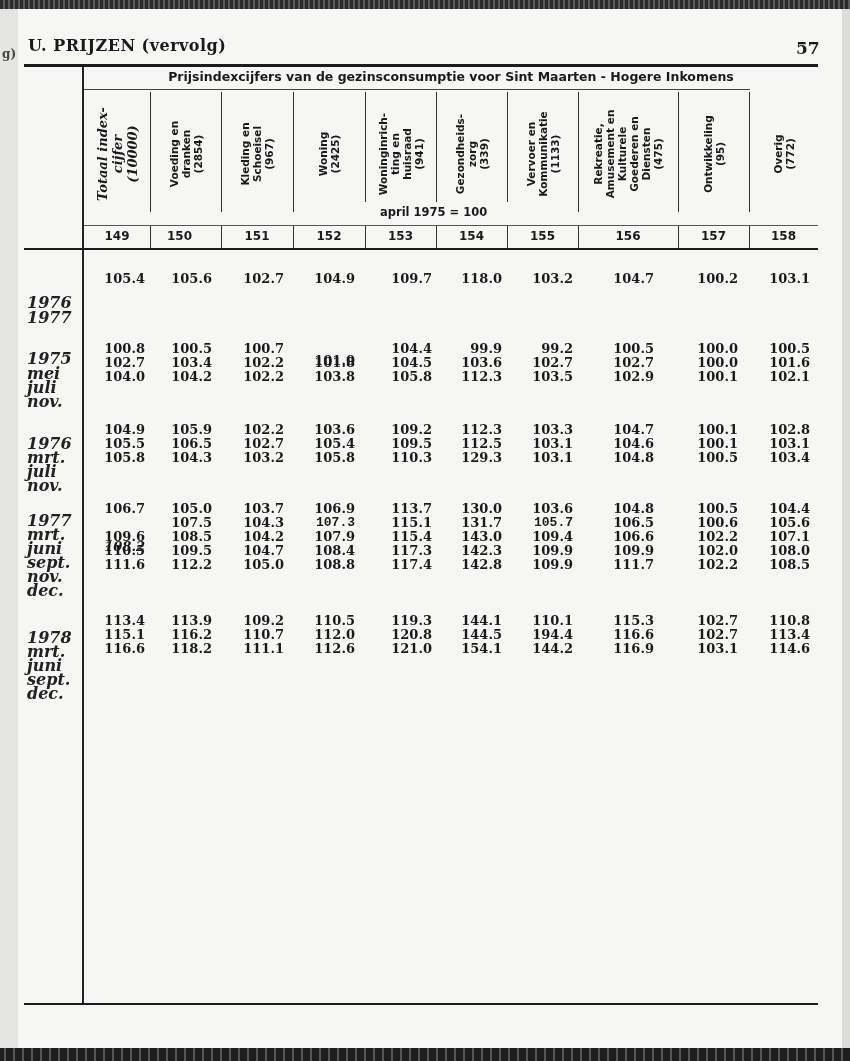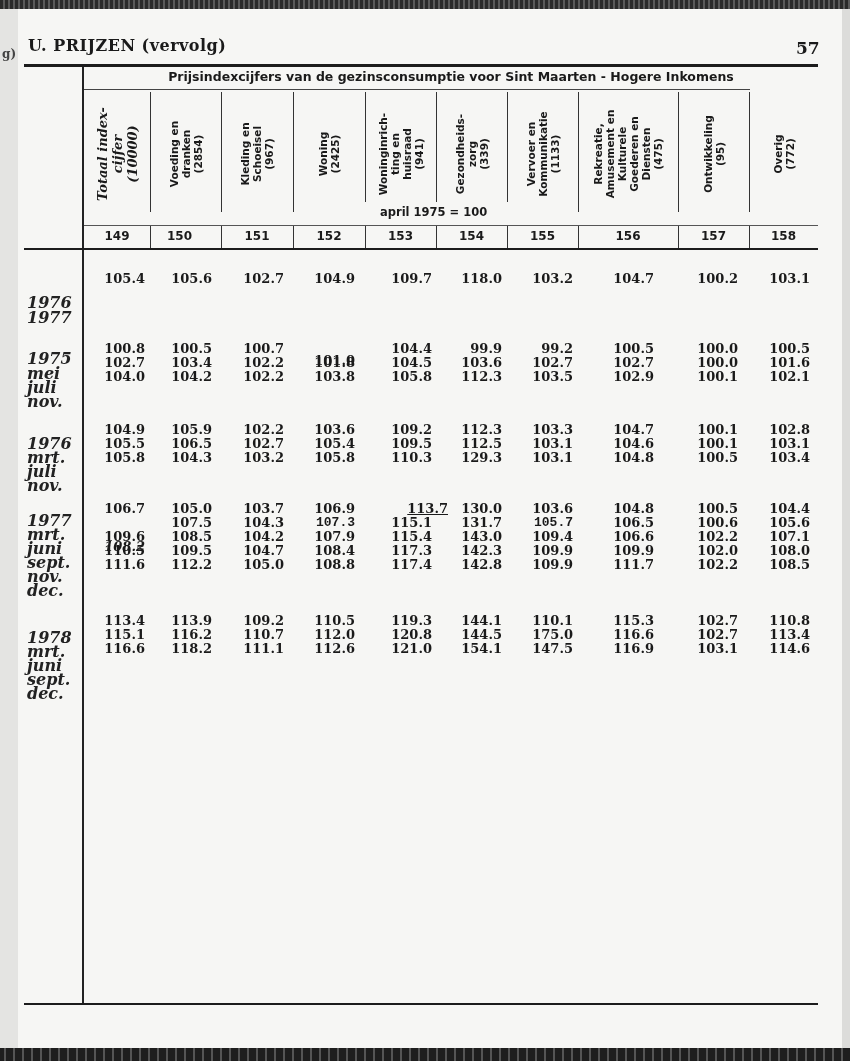--- a/index.html
+++ b/index.html
@@ -244,21 +244,21 @@
     <div class="cell" style="top: 451px; left: 382px; width: 50px;">110.3</div>
     <div class="cell" style="top: 451px; left: 452px; width: 50px;">129.3</div>
     <div class="cell" style="top: 451px; left: 523px; width: 50px;">103.1</div>
     <div class="cell" style="top: 451px; left: 604px; width: 50px;">104.8</div>
     <div class="cell" style="top: 451px; left: 688px; width: 50px;">100.5</div>
     <div class="cell" style="top: 451px; left: 760px; width: 50px;">103.4</div>
     <div class="cell" style="top: 502px; left: 95px; width: 50px;">106.7</div>
     <div class="cell" style="top: 502px; left: 162px; width: 50px;">105.0</div>
     <div class="cell" style="top: 502px; left: 234px; width: 50px;">103.7</div>
     <div class="cell" style="top: 502px; left: 305px; width: 50px;">106.9</div>
-    <div class="cell" style="top: 502px; left: 398px; width: 50px; text-decoration: underline;">113.7</div>
+    <div class="cell" style="top: 502px; left: 382px; width: 50px;">113.7</div>
     <div class="cell" style="top: 502px; left: 452px; width: 50px;">130.0</div>
     <div class="cell" style="top: 502px; left: 523px; width: 50px;">103.6</div>
     <div class="cell" style="top: 502px; left: 604px; width: 50px;">104.8</div>
     <div class="cell" style="top: 502px; left: 688px; width: 50px;">100.5</div>
     <div class="cell" style="top: 502px; left: 760px; width: 50px;">104.4</div>
     <div class="cell" style="top: 540px; left: 95px; width: 50px; font-style: italic;">108.2</div>
     <div class="cell" style="top: 516px; left: 162px; width: 50px;">107.5</div>
     <div class="cell" style="top: 516px; left: 234px; width: 50px;">104.3</div>
     <div class="cell" style="top: 516px; left: 305px; width: 50px; font-family: Liberation Mono, monospace;">107.3</div>
     <div class="cell" style="top: 516px; left: 382px; width: 50px;">115.1</div>
@@ -306,30 +306,30 @@
     <div class="cell" style="top: 614px; left: 523px; width: 50px;">110.1</div>
     <div class="cell" style="top: 614px; left: 604px; width: 50px;">115.3</div>
     <div class="cell" style="top: 614px; left: 688px; width: 50px;">102.7</div>
     <div class="cell" style="top: 614px; left: 760px; width: 50px;">110.8</div>
     <div class="cell" style="top: 628px; left: 95px; width: 50px;">115.1</div>
     <div class="cell" style="top: 628px; left: 162px; width: 50px;">116.2</div>
     <div class="cell" style="top: 628px; left: 234px; width: 50px;">110.7</div>
     <div class="cell" style="top: 628px; left: 305px; width: 50px;">112.0</div>
     <div class="cell" style="top: 628px; left: 382px; width: 50px;">120.8</div>
     <div class="cell" style="top: 628px; left: 452px; width: 50px;">144.5</div>
-    <div class="cell" style="top: 628px; left: 523px; width: 50px;">175.0</div>
+    <div class="cell" style="top: 628px; left: 523px; width: 50px;">194.4</div>
     <div class="cell" style="top: 628px; left: 604px; width: 50px;">116.6</div>
     <div class="cell" style="top: 628px; left: 688px; width: 50px;">102.7</div>
     <div class="cell" style="top: 628px; left: 760px; width: 50px;">113.4</div>
     <div class="cell" style="top: 642px; left: 95px; width: 50px;">116.6</div>
     <div class="cell" style="top: 642px; left: 162px; width: 50px;">118.2</div>
     <div class="cell" style="top: 642px; left: 234px; width: 50px;">111.1</div>
     <div class="cell" style="top: 642px; left: 305px; width: 50px;">112.6</div>
     <div class="cell" style="top: 642px; left: 382px; width: 50px;">121.0</div>
     <div class="cell" style="top: 642px; left: 452px; width: 50px;">154.1</div>
-    <div class="cell" style="top: 642px; left: 523px; width: 50px;">147.5</div>
+    <div class="cell" style="top: 642px; left: 523px; width: 50px;">144.2</div>
     <div class="cell" style="top: 642px; left: 604px; width: 50px;">116.9</div>
     <div class="cell" style="top: 642px; left: 688px; width: 50px;">103.1</div>
     <div class="cell" style="top: 642px; left: 760px; width: 50px;">114.6</div>
   </div>
 
 <div class="rule-bottom"></div>
 <div class="botband"></div>
 
 </body></html>

